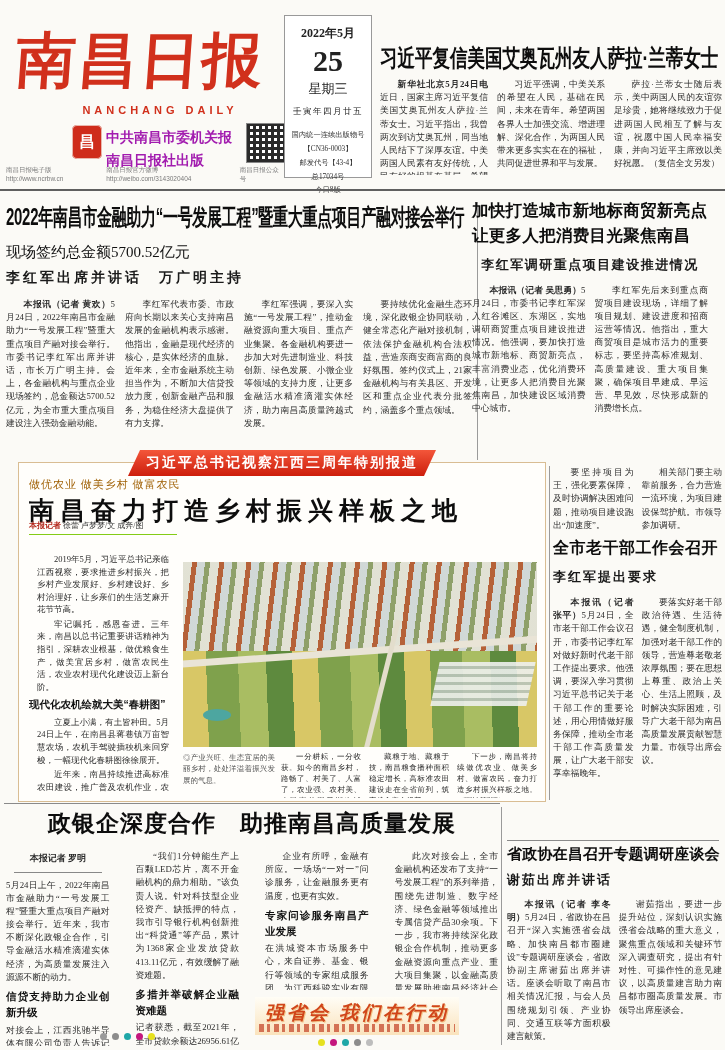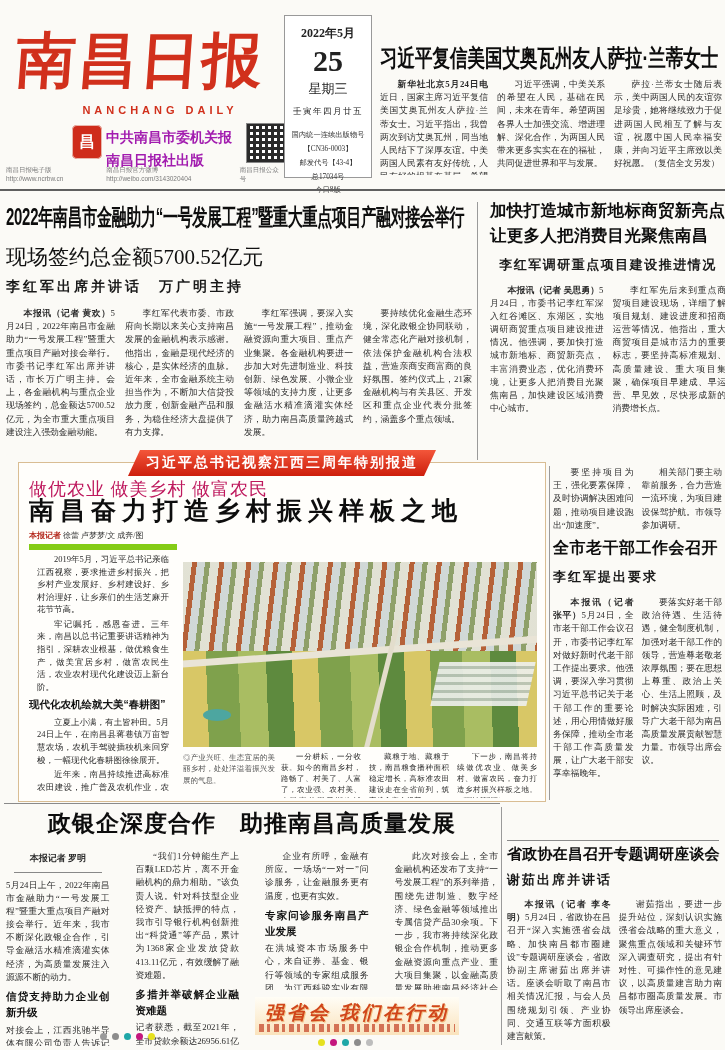--- a/index.html
+++ b/index.html
@@ -48,43 +48,43 @@
   
   .top-story{left:380px;top:26px;width:342px;}
   .ts-headline{font-size:17.5px;white-space:nowrap;height:36px;margin-top:16px;
     transform:scaleY(1.35);transform-origin:top left;}
   .ts-cols{gap:9px;height:97px;}
 
   
   .fin{left:6px;top:197px;width:466px;}
   .fin-headline{font-size:15px;white-space:nowrap;height:36px;
     transform:scaleY(1.55);transform-origin:top left;letter-spacing:-0.3px;margin-top:6px;}
-  .fin-sub1{font-size:21px;color:#111;margin-top:4px;}
+  .fin-sub1{font-size:15px;color:#111;margin-top:4px;}
   .fin-sub2{font-size:14px;margin-top:7px;letter-spacing:3px;font-weight:600;}
   .fin-cols{margin-top:11px;gap:10px;height:170px;}
 
   
-  .con{left:490px;top:198px;width:236px;}
+  .con{left:472px;top:198px;width:236px;}
   .con-headline{font-size:16.5px;line-height:1.5;white-space:nowrap;letter-spacing:0.3px;}
   .con-sub{font-size:13px;margin-top:8px;letter-spacing:1.5px;text-align:center;font-weight:600;}
   .con-cols{margin-top:10px;gap:9px;height:168px;}
   .cont-cols{left:553px;top:466px;width:169px;gap:8px;height:66px;}
 
   
   .feature{left:18px;top:462px;width:528px;height:340px;border:1px solid #d9bd93;
     background:#fffefb;box-sizing:border-box;}
   .ribbon{position:absolute;top:-13px;left:50%;transform:translateX(-50%);
     background:linear-gradient(180deg,#f3563a,#cd1e0c);color:#fff;
     font-family:"Liberation Sans",sans-serif;font-weight:bold;font-size:14px;
     letter-spacing:2px;padding:4px 18px;white-space:nowrap;
     clip-path:polygon(12px 0,100% 0,calc(100% - 12px) 100%,0 100%);}
-  .kicker{position:absolute;left:10px;top:14px;font-size:18px;letter-spacing:1px;color:#be185d;font-family:Liberation Serif, serif;}
+  .kicker{position:absolute;left:10px;top:14px;font-size:11px;letter-spacing:1px;color:#a16207;font-family:Liberation Serif, serif;}
   .f-headline{position:absolute;left:10px;top:31px;font-size:25px;letter-spacing:6px;white-space:nowrap;}
-  .f-byline{position:absolute;left:10px;top:67px;width:148px;font-size:8px;color:#333;
-    border-bottom:6px solid #84cc16;padding-bottom:3px;}
+  .f-byline{position:absolute;left:10px;top:57px;width:148px;font-size:8px;color:#333;
+    border-bottom:1px solid #84cc16;padding-bottom:3px;}
   .f-byline b{color:#b3261a;}
   .f-leftcol{position:absolute;left:10px;top:90px;width:148px;height:240px;overflow:hidden;
     font-size:8.5px;line-height:1.48;text-align:justify;color:#2b2b2b;}
   .f-leftcol p{margin:0 8px 2px;text-indent:2em;}
   .f-leftcol .subhead{font-size:10.5px;margin:4px 0 3px;}
   .f-photo{position:absolute;left:164px;top:99px;width:354px;height:185px;overflow:hidden;background:#8aa257;}
   .ph-village{position:absolute;left:0;top:0;right:0;height:50%;
     background:repeating-linear-gradient(97deg,#e9e7df 0 9px,#b95c36 9px 14px,#d7dde2 14px 22px,#8fa06b 22px 27px);
     opacity:.92;}
   .ph-fields{position:absolute;left:0;bottom:0;right:0;height:52%;

